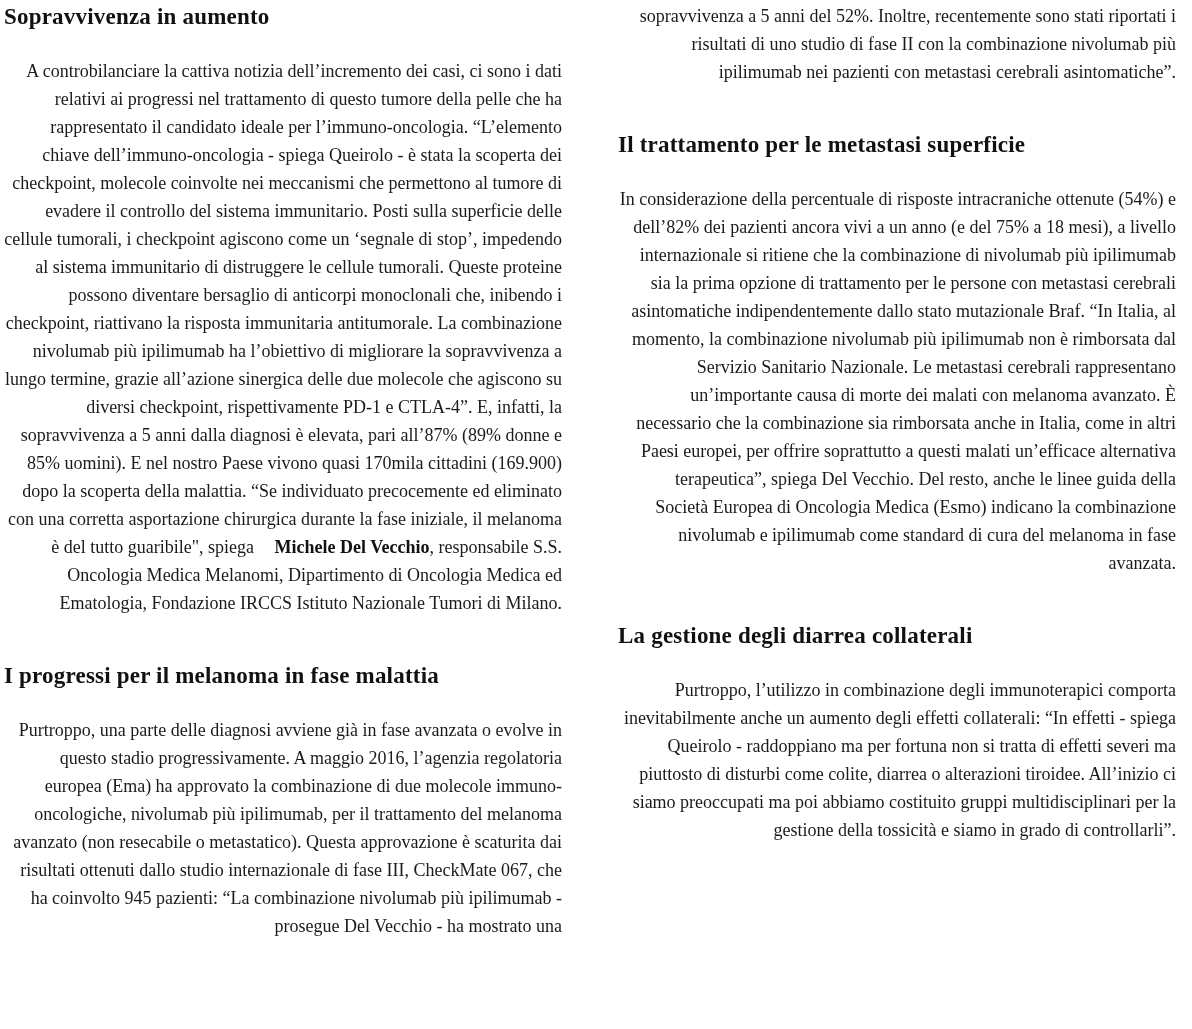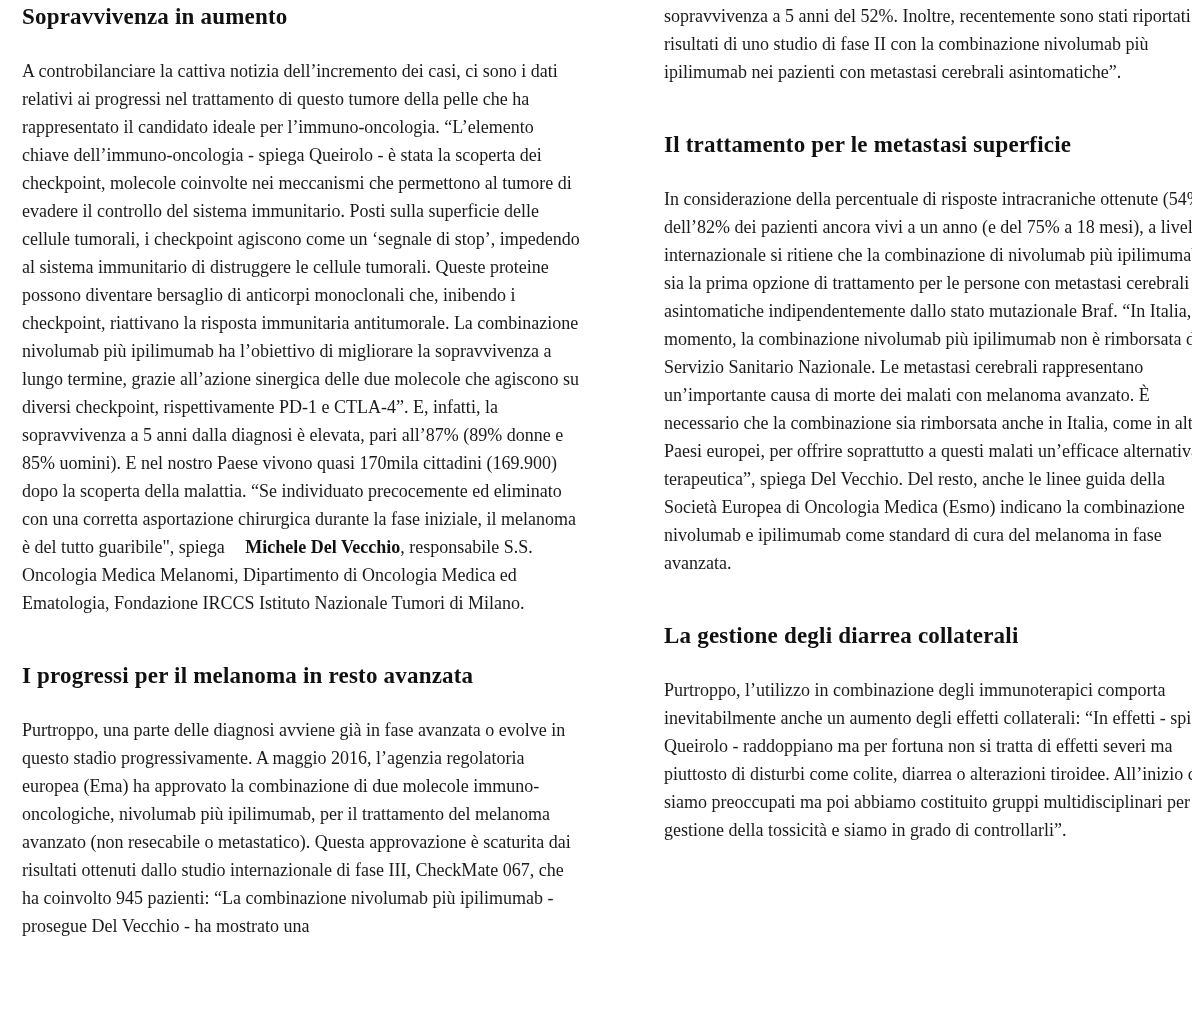--- a/index.html
+++ b/index.html
@@ -9,62 +9,62 @@
   }
   body {
     width: 1192px;
     height: 1029px;
     overflow: hidden;
     font-family: "Liberation Serif", "DejaVu Serif", serif;
     color: #1a1a1a;
   }
   .page {
     display: flex;
-    gap: 84px;
-    padding: 2px 10px 0 22px;
+    gap: 56px;
+    padding: 2px 10px 0 4px;
     box-sizing: border-box;
     width: 1192px;
   }
   .col {
     flex: 0 0 558px;
     width: 558px;
   }
   h2 {
     font-size: 23px;
     line-height: 30px;
     font-weight: bold;
     color: #111111;
     margin: 44px 0 0 0;
     letter-spacing: 0.2px;
   }
   p {
     font-size: 18px;
     line-height: 28px;
     margin: 25px 0 0 0;
-    text-align: left;
+    text-align: right;
   }
   .col > *:first-child {
     margin-top: 0;
   }
   strong {
     font-weight: bold;
     color: #111111;
     margin-left: 16px;
   }
 </style>
 </head>
 <body>
 
 <div class="page">
 
   <div class="col">
     <h2>Sopravvivenza in aumento</h2>
     <p><span>A controbilanciare la cattiva notizia dell’incremento dei casi, ci sono i dati relativi ai progressi nel trattamento di questo tumore della pelle che ha rappresentato il candidato ideale per l’immuno-oncologia. “L’elemento chiave dell’immuno-oncologia - spiega Queirolo - è stata la scoperta dei checkpoint, molecole coinvolte nei meccanismi che permettono al tumore di evadere il controllo del sistema immunitario. Posti sulla superficie delle cellule tumorali, i checkpoint agiscono come un ‘segnale di stop’, impedendo al sistema immunitario di distruggere le cellule tumorali. Queste proteine possono diventare bersaglio di anticorpi monoclonali che, inibendo i checkpoint, riattivano la risposta immunitaria antitumorale. La combinazione nivolumab più ipilimumab ha l’obiettivo di migliorare la sopravvivenza a lungo termine, grazie all’azione sinergica delle due molecole che agiscono su diversi checkpoint, rispettivamente PD-1 e CTLA-4”. E, infatti, la sopravvivenza a 5 anni dalla diagnosi è elevata, pari all’87% (89% donne e 85% uomini). E nel nostro Paese vivono quasi 170mila cittadini (169.900) dopo la scoperta della malattia. “Se individuato precocemente ed eliminato con una corretta asportazione chirurgica durante la fase iniziale, il melanoma è del tutto guaribile", spiega </span><strong>Michele Del Vecchio</strong><span>, responsabile S.S. Oncologia Medica Melanomi, Dipartimento di Oncologia Medica ed Ematologia, Fondazione IRCCS Istituto Nazionale Tumori di Milano.</span></p>
 
-    <h2>I progressi per il melanoma in resto avanzata</h2>
+    <h2>I progressi per il melanoma in fase malattia</h2>
     <p>Purtroppo, una parte delle diagnosi avviene già in fase avanzata o evolve in questo stadio progressivamente. A maggio 2016, l’agenzia regolatoria europea (Ema) ha approvato la combinazione di due molecole immuno-oncologiche, nivolumab più ipilimumab, per il trattamento del melanoma avanzato (non resecabile o metastatico). Questa approvazione è scaturita dai risultati ottenuti dallo studio internazionale di fase III, CheckMate 067, che ha coinvolto 945 pazienti: “La combinazione nivolumab più ipilimumab - prosegue Del Vecchio - ha mostrato una</p>
   </div>
 
   <div class="col">
     <p>sopravvivenza a 5 anni del 52%. Inoltre, recentemente sono stati riportati i risultati di uno studio di fase II con la combinazione nivolumab più ipilimumab nei pazienti con metastasi cerebrali asintomatiche”.</p>
 
     <h2>Il trattamento per le metastasi superficie</h2>
     <p>In considerazione della percentuale di risposte intracraniche ottenute (54%) e dell’82% dei pazienti ancora vivi a un anno (e del 75% a 18 mesi), a livello internazionale si ritiene che la combinazione di nivolumab più ipilimumab sia la prima opzione di trattamento per le persone con metastasi cerebrali asintomatiche indipendentemente dallo stato mutazionale Braf. “In Italia, al momento, la combinazione nivolumab più ipilimumab non è rimborsata dal Servizio Sanitario Nazionale. Le metastasi cerebrali rappresentano un’importante causa di morte dei malati con melanoma avanzato. È necessario che la combinazione sia rimborsata anche in Italia, come in altri Paesi europei, per offrire soprattutto a questi malati un’efficace alternativa terapeutica”, spiega Del Vecchio. Del resto, anche le linee guida della Società Europea di Oncologia Medica (Esmo) indicano la combinazione nivolumab e ipilimumab come standard di cura del melanoma in fase avanzata.</p>
 
     <h2>La gestione degli diarrea collaterali</h2>

